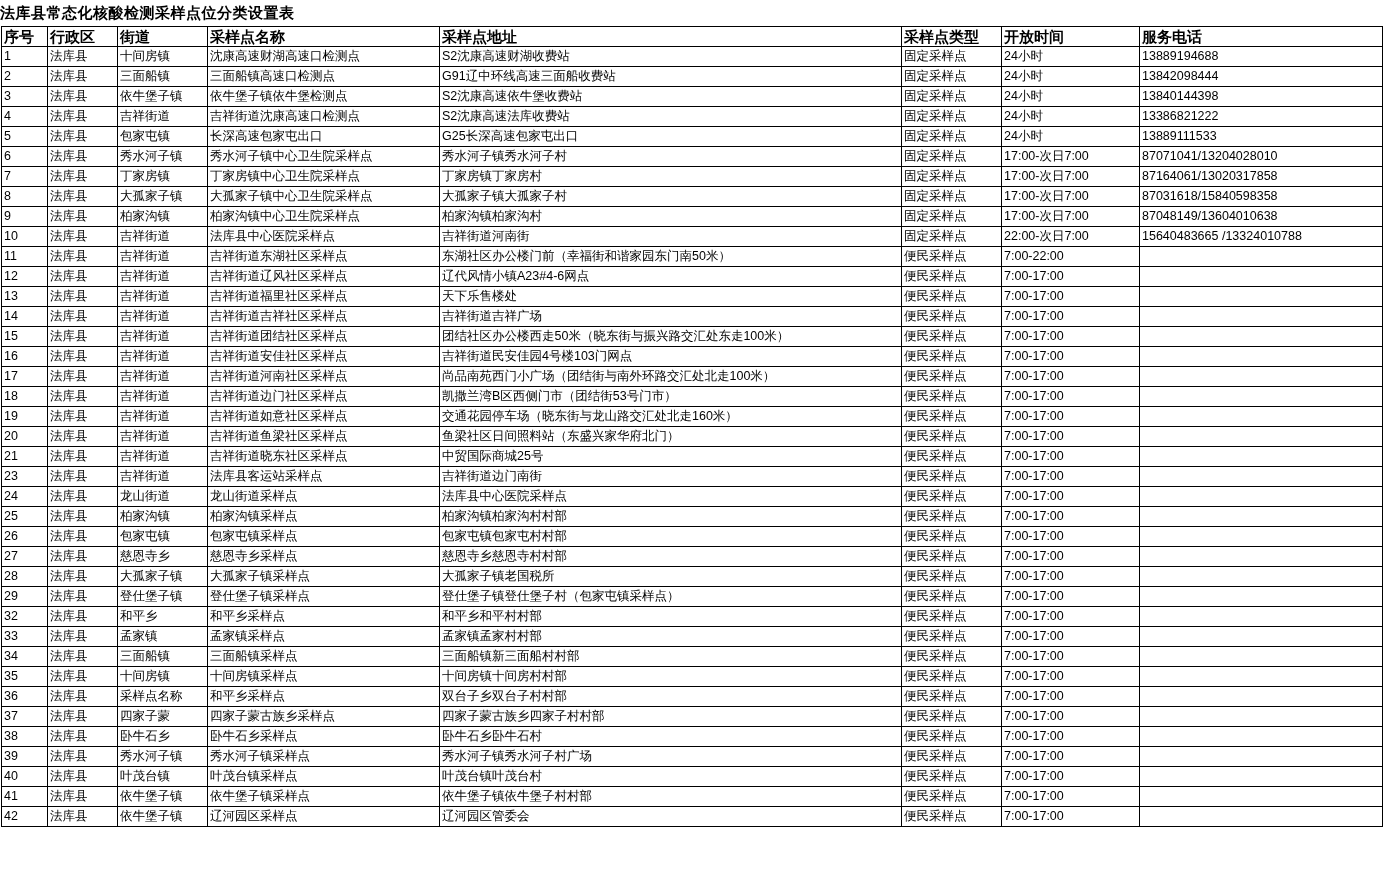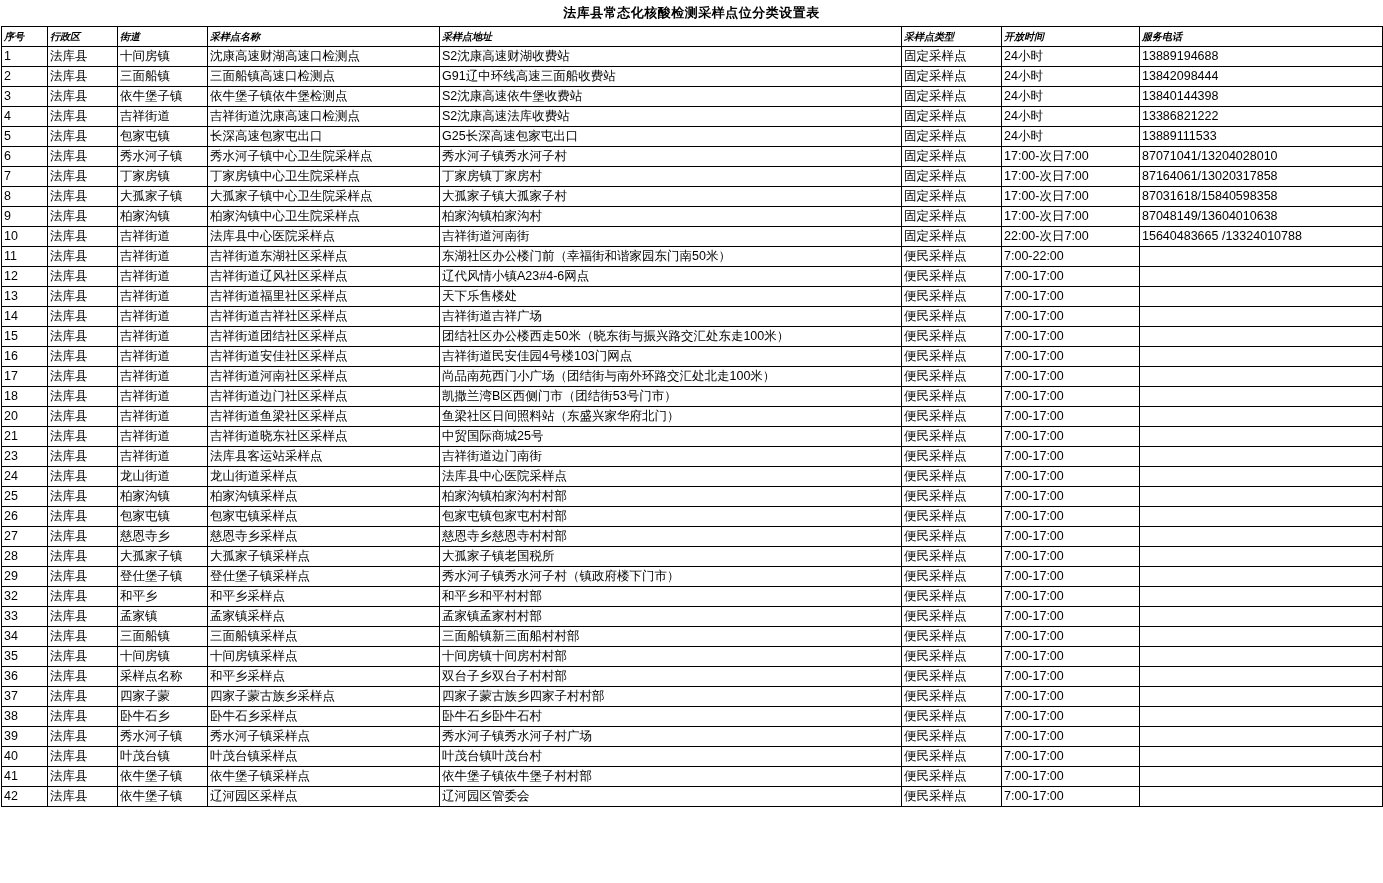--- a/index.html
+++ b/index.html
@@ -12,22 +12,21 @@
     height: 883px;
     font-family: "Liberation Sans", sans-serif;
     color: #000000;
     overflow: hidden;
   }
   .page {
     width: 1383px;
     box-sizing: border-box;
   }
   .doc-title {
-    text-align: center;
-    font-size: 13px;
+    font-size: 15px;
     font-weight: bold;
     line-height: 20px;
     padding: 3px 0 3px 0;
     letter-spacing: 0.5px;
   }
   table.sheet {
     border-collapse: collapse;
     table-layout: fixed;
     width: 1381px;
     margin-left: 1px;
@@ -39,22 +38,21 @@
     height: 19px;
     line-height: 19px;
     overflow: hidden;
     white-space: nowrap;
     text-align: left;
     vertical-align: middle;
     font-weight: normal;
   }
   table.sheet thead th {
     font-weight: bold;
-    font-size: 10px;
-    font-style: italic;
+    font-size: 15px;
   }
   
   col.c0 { width: 46px; }
   col.c1 { width: 70px; }
   col.c2 { width: 90px; }
   col.c3 { width: 232px; }
   col.c4 { width: 462px; }
   col.c5 { width: 100px; }
   col.c6 { width: 138px; }
   col.c7 { width: 243px; }
@@ -264,20 +262,30 @@
           <td>18</td>
           <td>法库县</td>
           <td>吉祥街道</td>
           <td>吉祥街道边门社区采样点</td>
           <td>凯撒兰湾B区西侧门市（团结街53号门市）</td>
           <td>便民采样点</td>
           <td>7:00-17:00</td>
           <td></td>
         </tr>
         <tr>
+          <td>19</td>
+          <td>法库县</td>
+          <td>吉祥街道</td>
+          <td>吉祥街道如意社区采样点</td>
+          <td>交通花园停车场（晓东街与龙山路交汇处北走160米）</td>
+          <td>便民采样点</td>
+          <td>7:00-17:00</td>
+          <td></td>
+        </tr>
+        <tr>
           <td>20</td>
           <td>法库县</td>
           <td>吉祥街道</td>
           <td>吉祥街道鱼梁社区采样点</td>
           <td>鱼梁社区日间照料站（东盛兴家华府北门）</td>
           <td>便民采样点</td>
           <td>7:00-17:00</td>
           <td></td>
         </tr>
         <tr>
@@ -348,21 +356,21 @@
           <td>大孤家子镇老国税所</td>
           <td>便民采样点</td>
           <td>7:00-17:00</td>
           <td></td>
         </tr>
         <tr>
           <td>29</td>
           <td>法库县</td>
           <td>登仕堡子镇</td>
           <td>登仕堡子镇采样点</td>
-          <td>秀水河子镇秀水河子村（镇政府楼下门市）</td>
+          <td>登仕堡子镇登仕堡子村（包家屯镇采样点）</td>
           <td>便民采样点</td>
           <td>7:00-17:00</td>
           <td></td>
         </tr>
         <tr>
           <td>32</td>
           <td>法库县</td>
           <td>和平乡</td>
           <td>和平乡采样点</td>
           <td>和平乡和平村村部</td>

